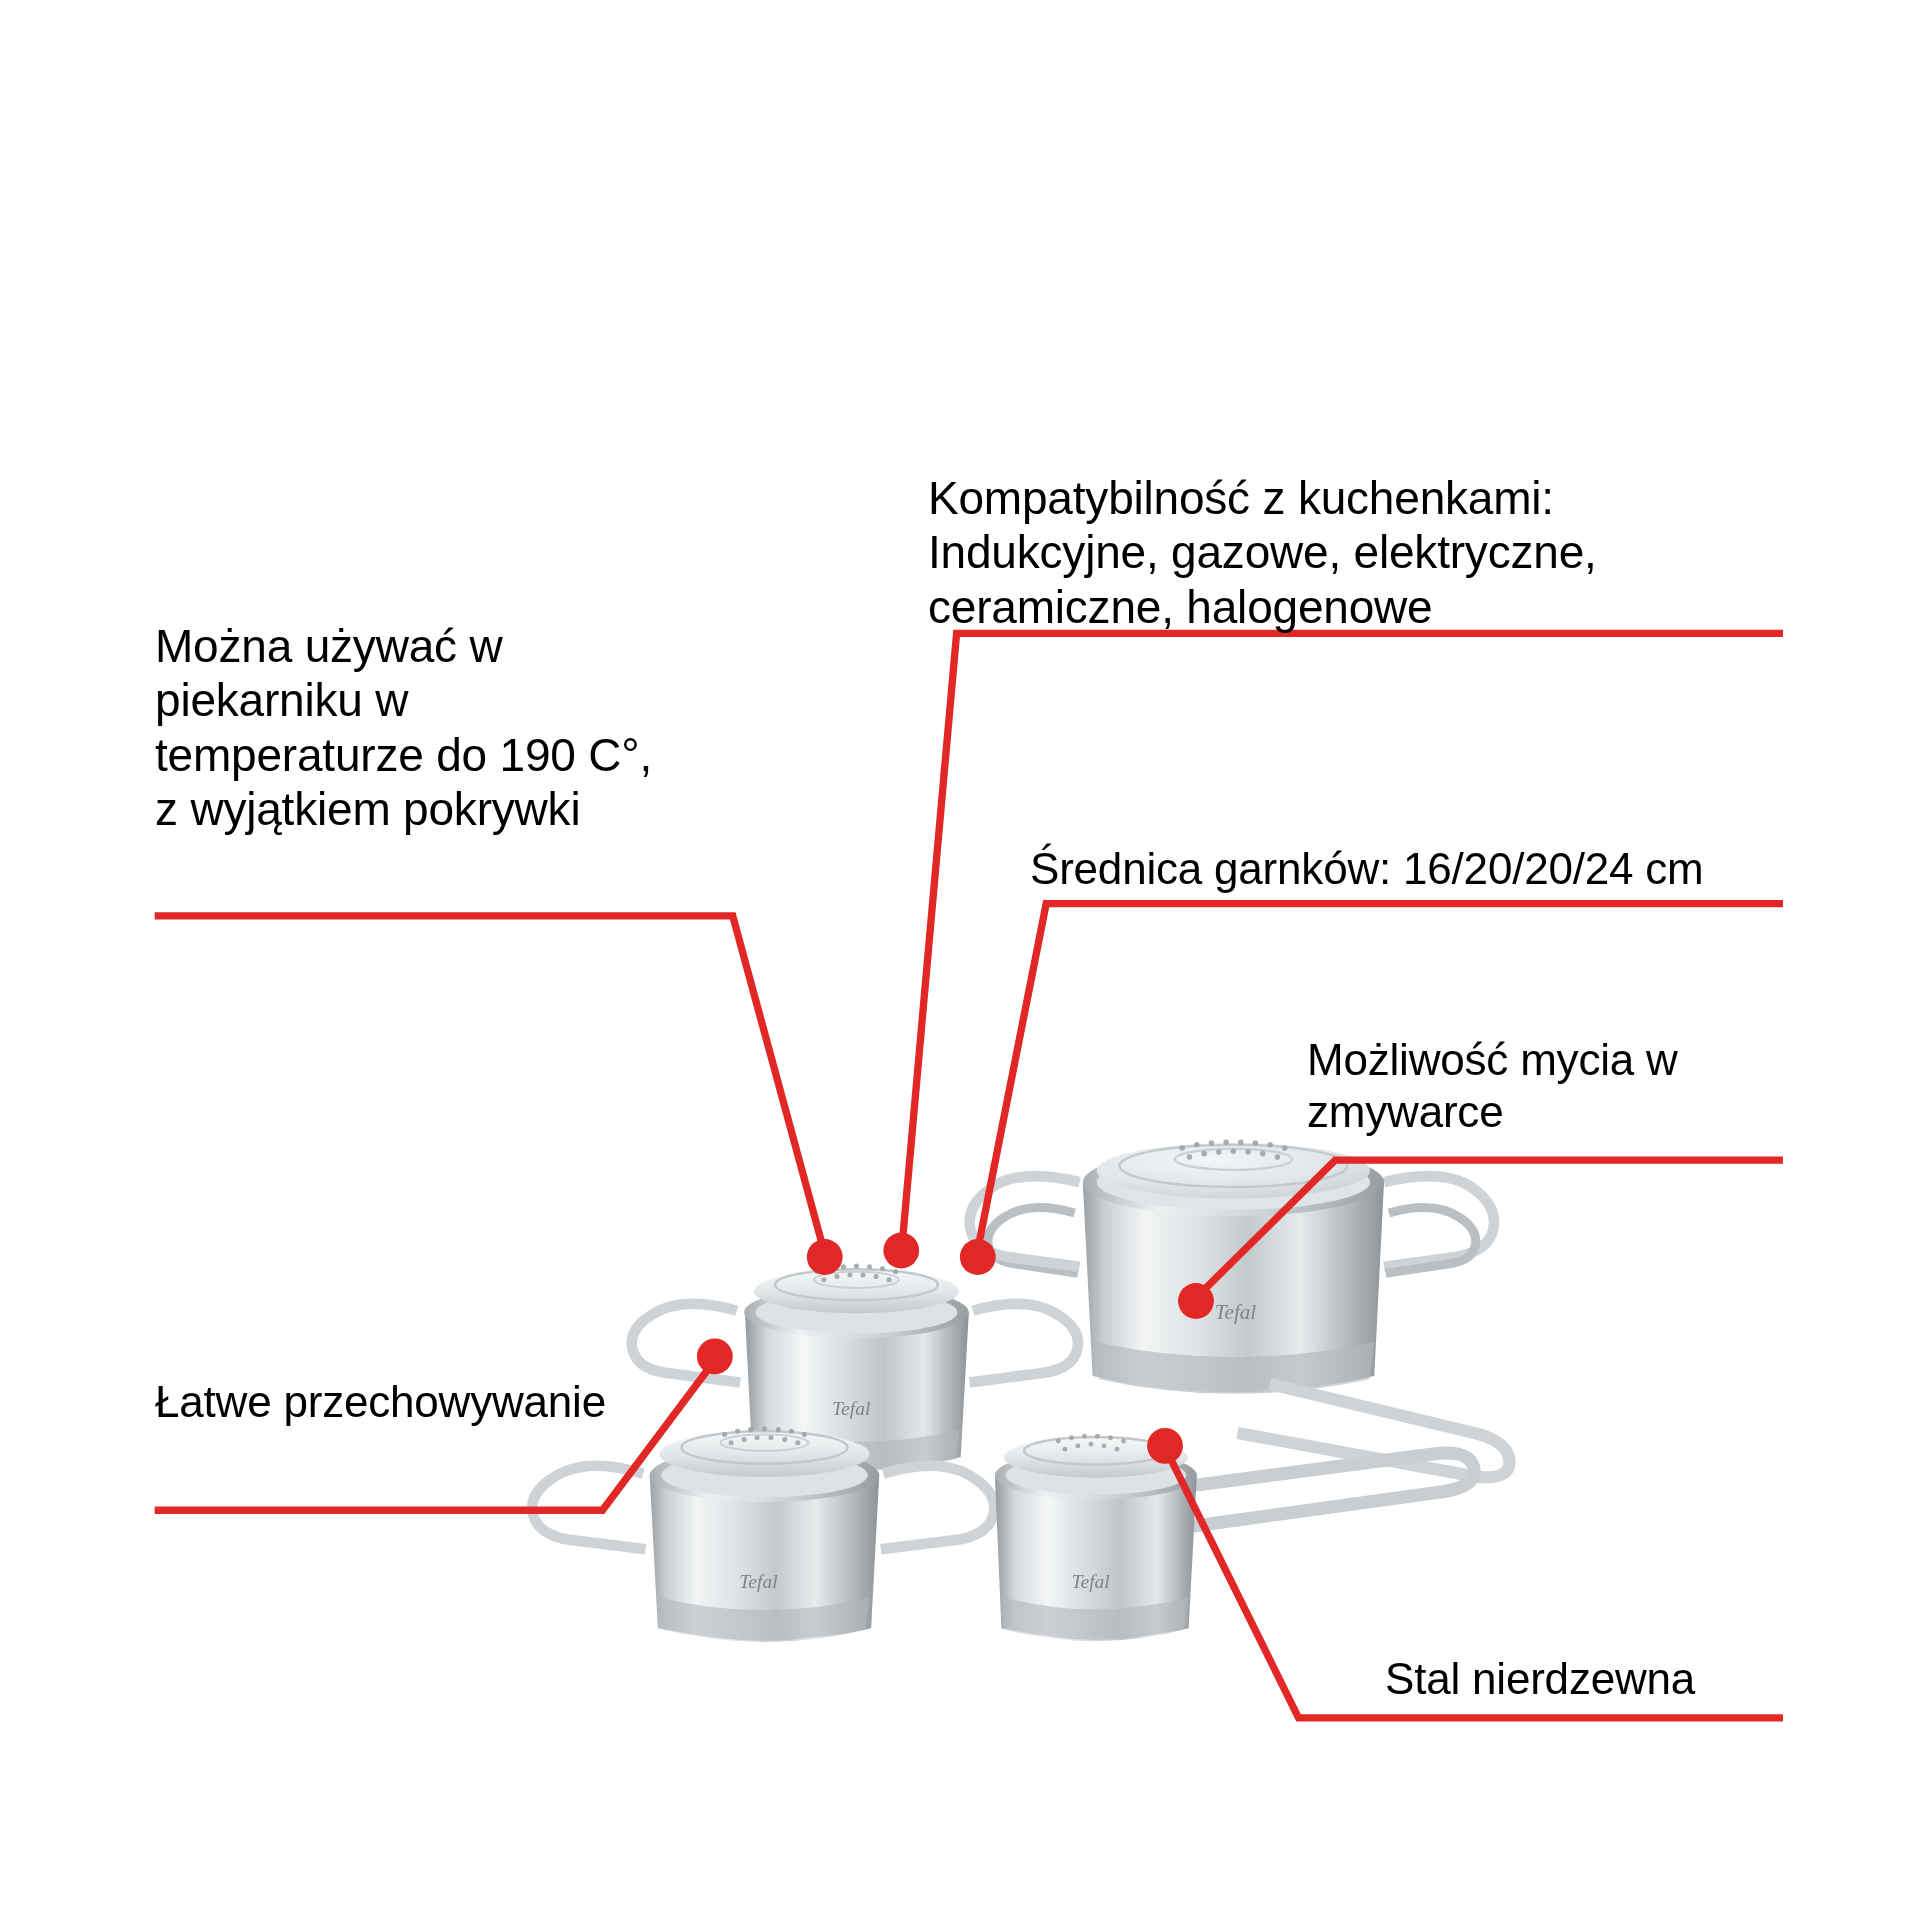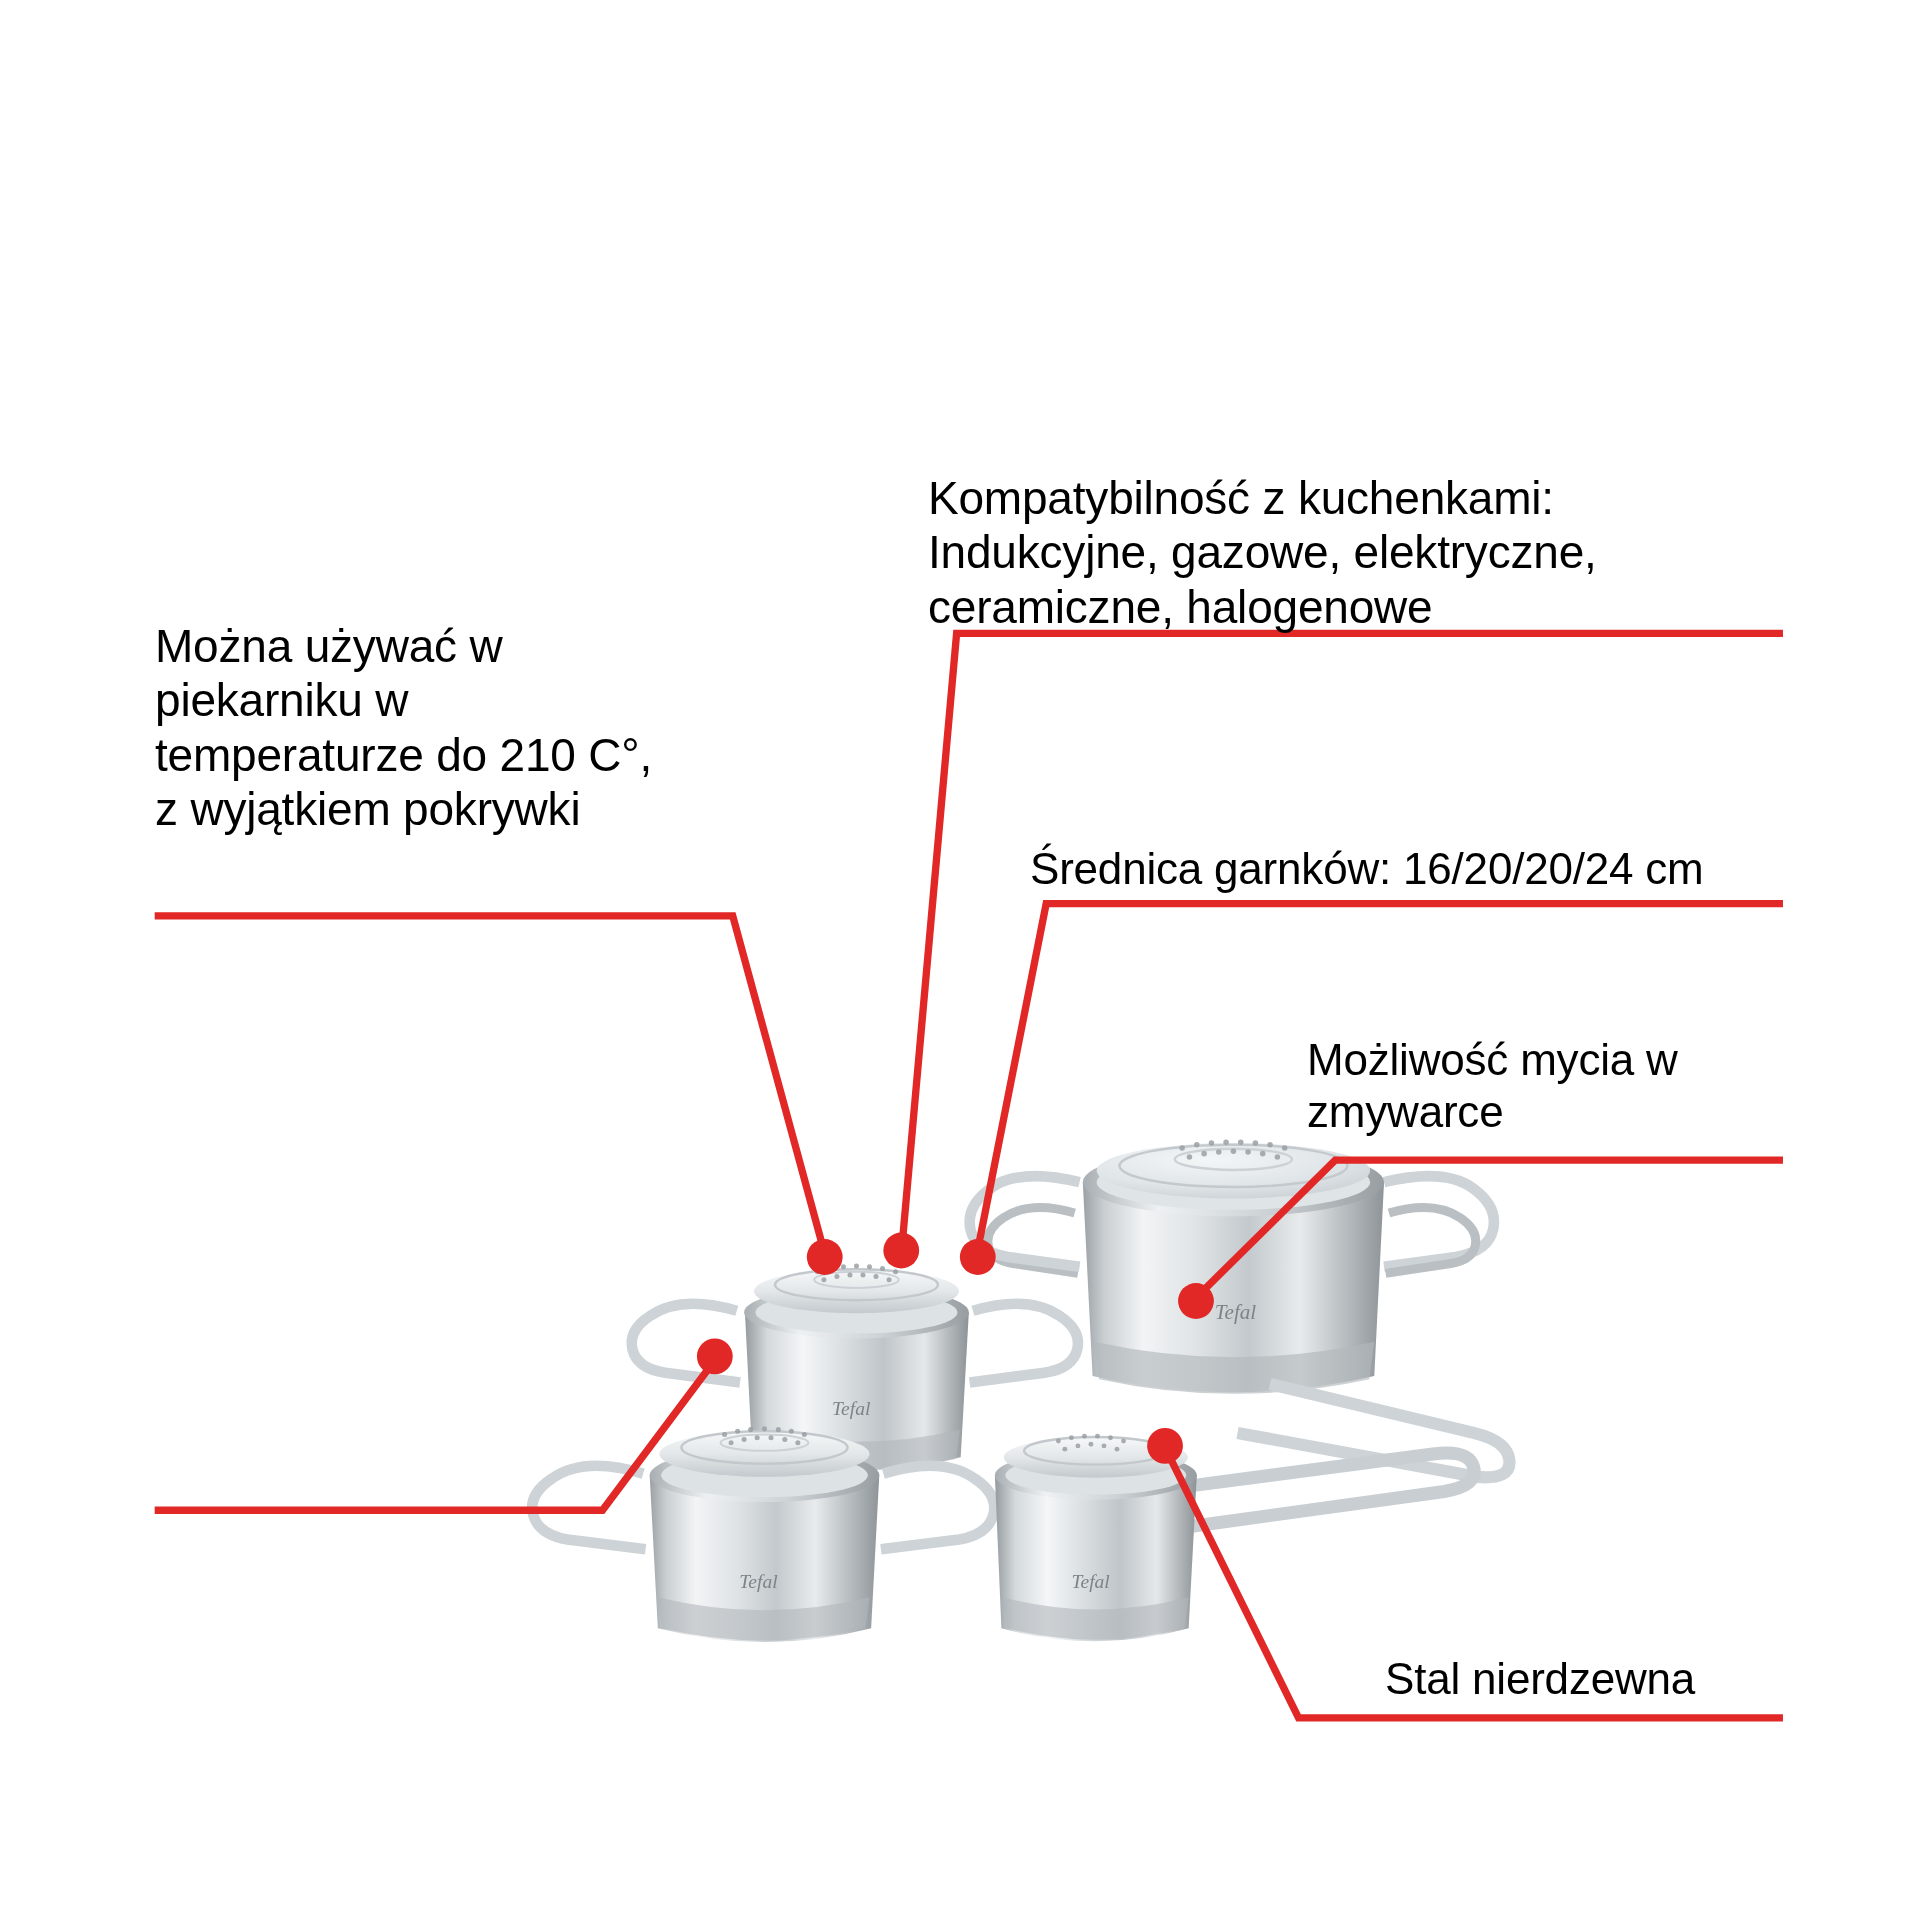--- a/index.html
+++ b/index.html
@@ -244,25 +244,26 @@
     <g fill="#e12826">
       <circle cx="1013" cy="1544" r="22"></circle>
       <circle cx="1107" cy="1536" r="22"></circle>
       <circle cx="1201" cy="1544" r="22"></circle>
       <circle cx="1469" cy="1598" r="22"></circle>
       <circle cx="878" cy="1666" r="22"></circle>
       <circle cx="1431" cy="1776" r="22"></circle>
     </g>
   </svg>
 
-  <div class="callout" id="c-oven">Można używać w piekarniku w temperaturze do 210 C°, z wyjątkiem pokrywki</div>
+  <div class="callout" id="c-oven">Można używać w piekarniku w temperaturze do 190 C°, z wyjątkiem pokrywki</div>
 
   <div class="callout" id="c-compat">Kompatybilność z kuchenkami: Indukcyjne, gazowe, elektryczne, ceramiczne, halogenowe</div>
 
   <div class="callout" id="c-diam">Średnica garnków: 16/20/20/24 cm</div>
 
   <div class="callout" id="c-dish">Możliwość mycia w zmywarce</div>
 
+  <div class="callout" id="c-store">Łatwe przechowywanie</div>
 
   <div class="callout" id="c-steel">Stal nierdzewna</div>
 
 </div>
 
 
 </body></html>

